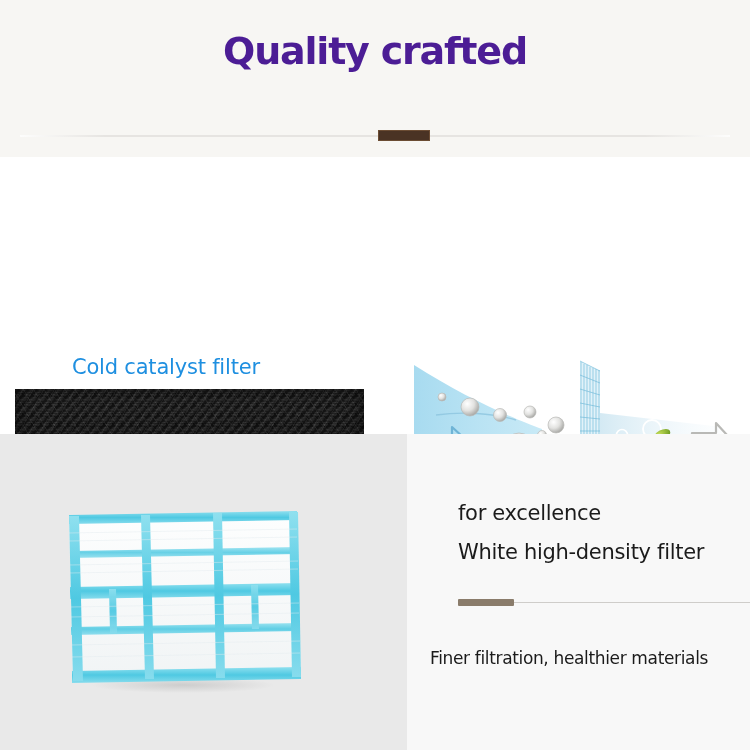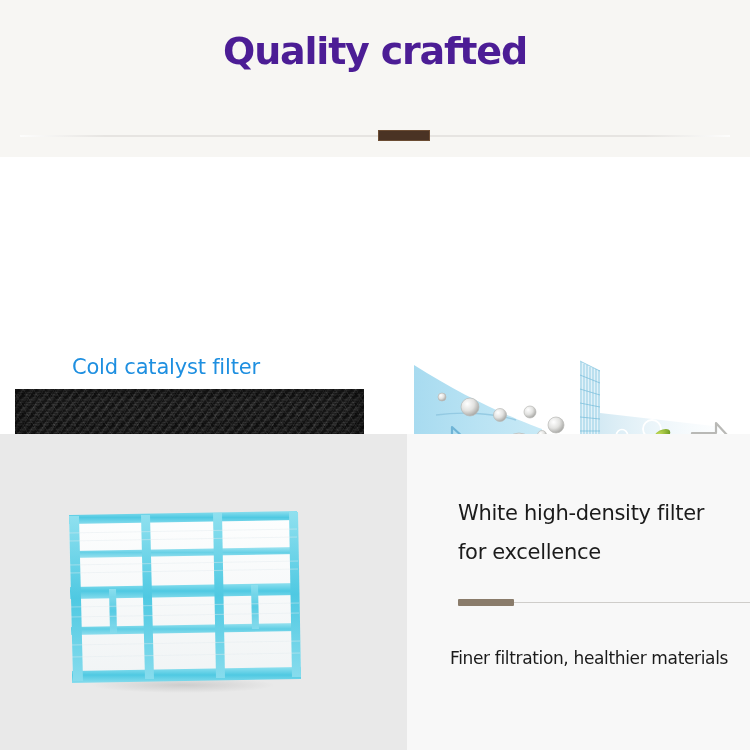--- a/index.html
+++ b/index.html
@@ -123,21 +123,20 @@
     background: #8a7c6b;
     border-radius: 1px;
   }
   .wf-caption {
     position: absolute; left: 430px; top: 648px;
     font-family: "DejaVu Sans", sans-serif;
     font-size: 17px; font-weight: 500;
     color: #1b1b1b;
     letter-spacing: -0.35px;
     white-space: nowrap;
-    margin-left: 20px;
   }
 </style>
 </head>
 <body>
 
 <div class="page">
 
   <div class="header">
     <div class="page-title">Quality crafted</div>
     <div class="header-rule"></div>
@@ -308,20 +307,20 @@
       </div>
 
     </div>
 
     <div class="wf-right"></div>
 
     <div style="position:absolute;left:0;top:0;width:750px;height:316px;pointer-events:none;"></div>
   </div>
 
   <div class="wf-title">
+    <div>for excellence</div>
     <div>White high-density filter</div>
-    <div>for excellence</div>
   </div>
   <div class="wf-rule"></div>
   <div class="wf-rule-accent"></div>
   <div class="wf-caption">Finer filtration, healthier materials</div>
 
 </div>
 
 </body></html>

